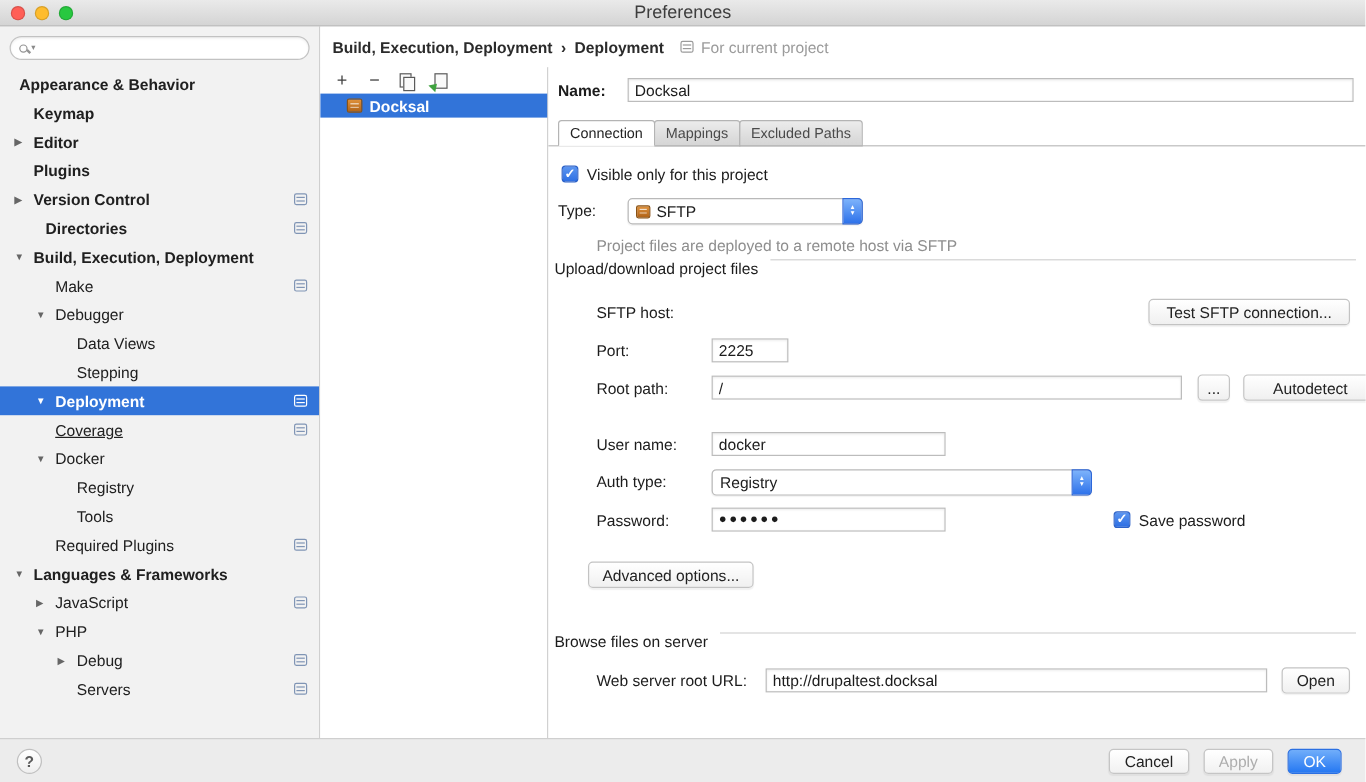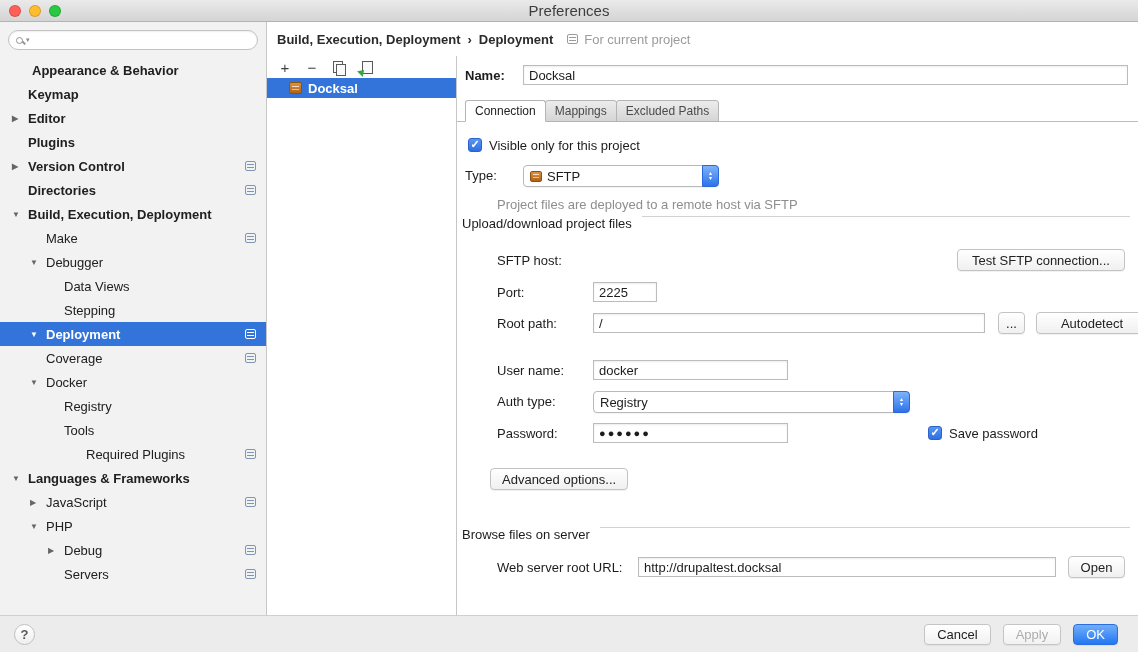--- a/index.html
+++ b/index.html
@@ -125,42 +125,42 @@
 
   <div class="main">
 
     <div class="sidebar">
       <div class="search-box">
         <span class="mag"></span>
         <span class="search-caret">▾</span>
         <input placeholder="" style="">
       </div>
       <div class="tree">
-          <div class="tree-row bold" style="padding-left: 16px; align-items: center;">
+          <div class="tree-row bold" style="padding-left: 0; align-items: center;">
             <span class="tree-arrow"></span>
             <span class="tree-label">Appearance &amp; Behavior</span>
           </div>
           <div class="tree-row bold" style="padding-left: 12px;">
             <span class="tree-arrow"></span>
             <span class="tree-label">Keymap</span>
           </div>
           <div class="tree-row bold" style="padding-left: 12px;">
             <span class="tree-arrow">▶</span>
             <span class="tree-label">Editor</span>
           </div>
           <div class="tree-row bold" style="padding-left: 12px;">
             <span class="tree-arrow"></span>
             <span class="tree-label">Plugins</span>
           </div>
           <div class="tree-row bold" style="padding-left: 12px;">
             <span class="tree-arrow">▶</span>
             <span class="tree-label">Version Control</span>
             <span class="mini-window proj-icon"></span>
           </div>
-          <div class="tree-row bold" style="padding-left: 12px;">
+          <div class="tree-row bold" style="padding-left: 12px; gap: 10px;">
             <span class="tree-arrow"></span>
             <span class="tree-label">Directories</span>
             <span class="mini-window proj-icon"></span>
           </div>
           <div class="tree-row bold" style="padding-left: 12px;">
             <span class="tree-arrow">▼</span>
             <span class="tree-label">Build, Execution, Deployment</span>
           </div>
           <div class="tree-row" style="padding-left: 30px;">
             <span class="tree-arrow"></span>
@@ -177,38 +177,38 @@
           </div>
           <div class="tree-row" style="padding-left: 48px;">
             <span class="tree-arrow"></span>
             <span class="tree-label">Stepping</span>
           </div>
           <div class="tree-row selected" style="padding-left: 30px;">
             <span class="tree-arrow">▼</span>
             <span class="tree-label">Deployment</span>
             <span class="mini-window proj-icon"></span>
           </div>
-          <div class="tree-row" style="padding-left: 30px;">
+          <div class="tree-row" style="padding-left: 30px; text-decoration: underline;">
             <span class="tree-arrow"></span>
             <span class="tree-label">Coverage</span>
             <span class="mini-window proj-icon"></span>
           </div>
           <div class="tree-row" style="padding-left: 30px;">
             <span class="tree-arrow">▼</span>
             <span class="tree-label">Docker</span>
           </div>
           <div class="tree-row" style="padding-left: 48px;">
             <span class="tree-arrow"></span>
             <span class="tree-label">Registry</span>
           </div>
           <div class="tree-row" style="padding-left: 48px;">
             <span class="tree-arrow"></span>
             <span class="tree-label">Tools</span>
           </div>
-          <div class="tree-row" style="padding-left: 30px; gap: 40px;">
+          <div class="tree-row" style="padding-left: 30px;">
             <span class="tree-arrow"></span>
             <span class="tree-label">Required Plugins</span>
             <span class="mini-window proj-icon"></span>
           </div>
           <div class="tree-row bold" style="padding-left: 12px;">
             <span class="tree-arrow">▼</span>
             <span class="tree-label">Languages &amp; Frameworks</span>
           </div>
           <div class="tree-row" style="padding-left: 30px;">
             <span class="tree-arrow">▶</span>

